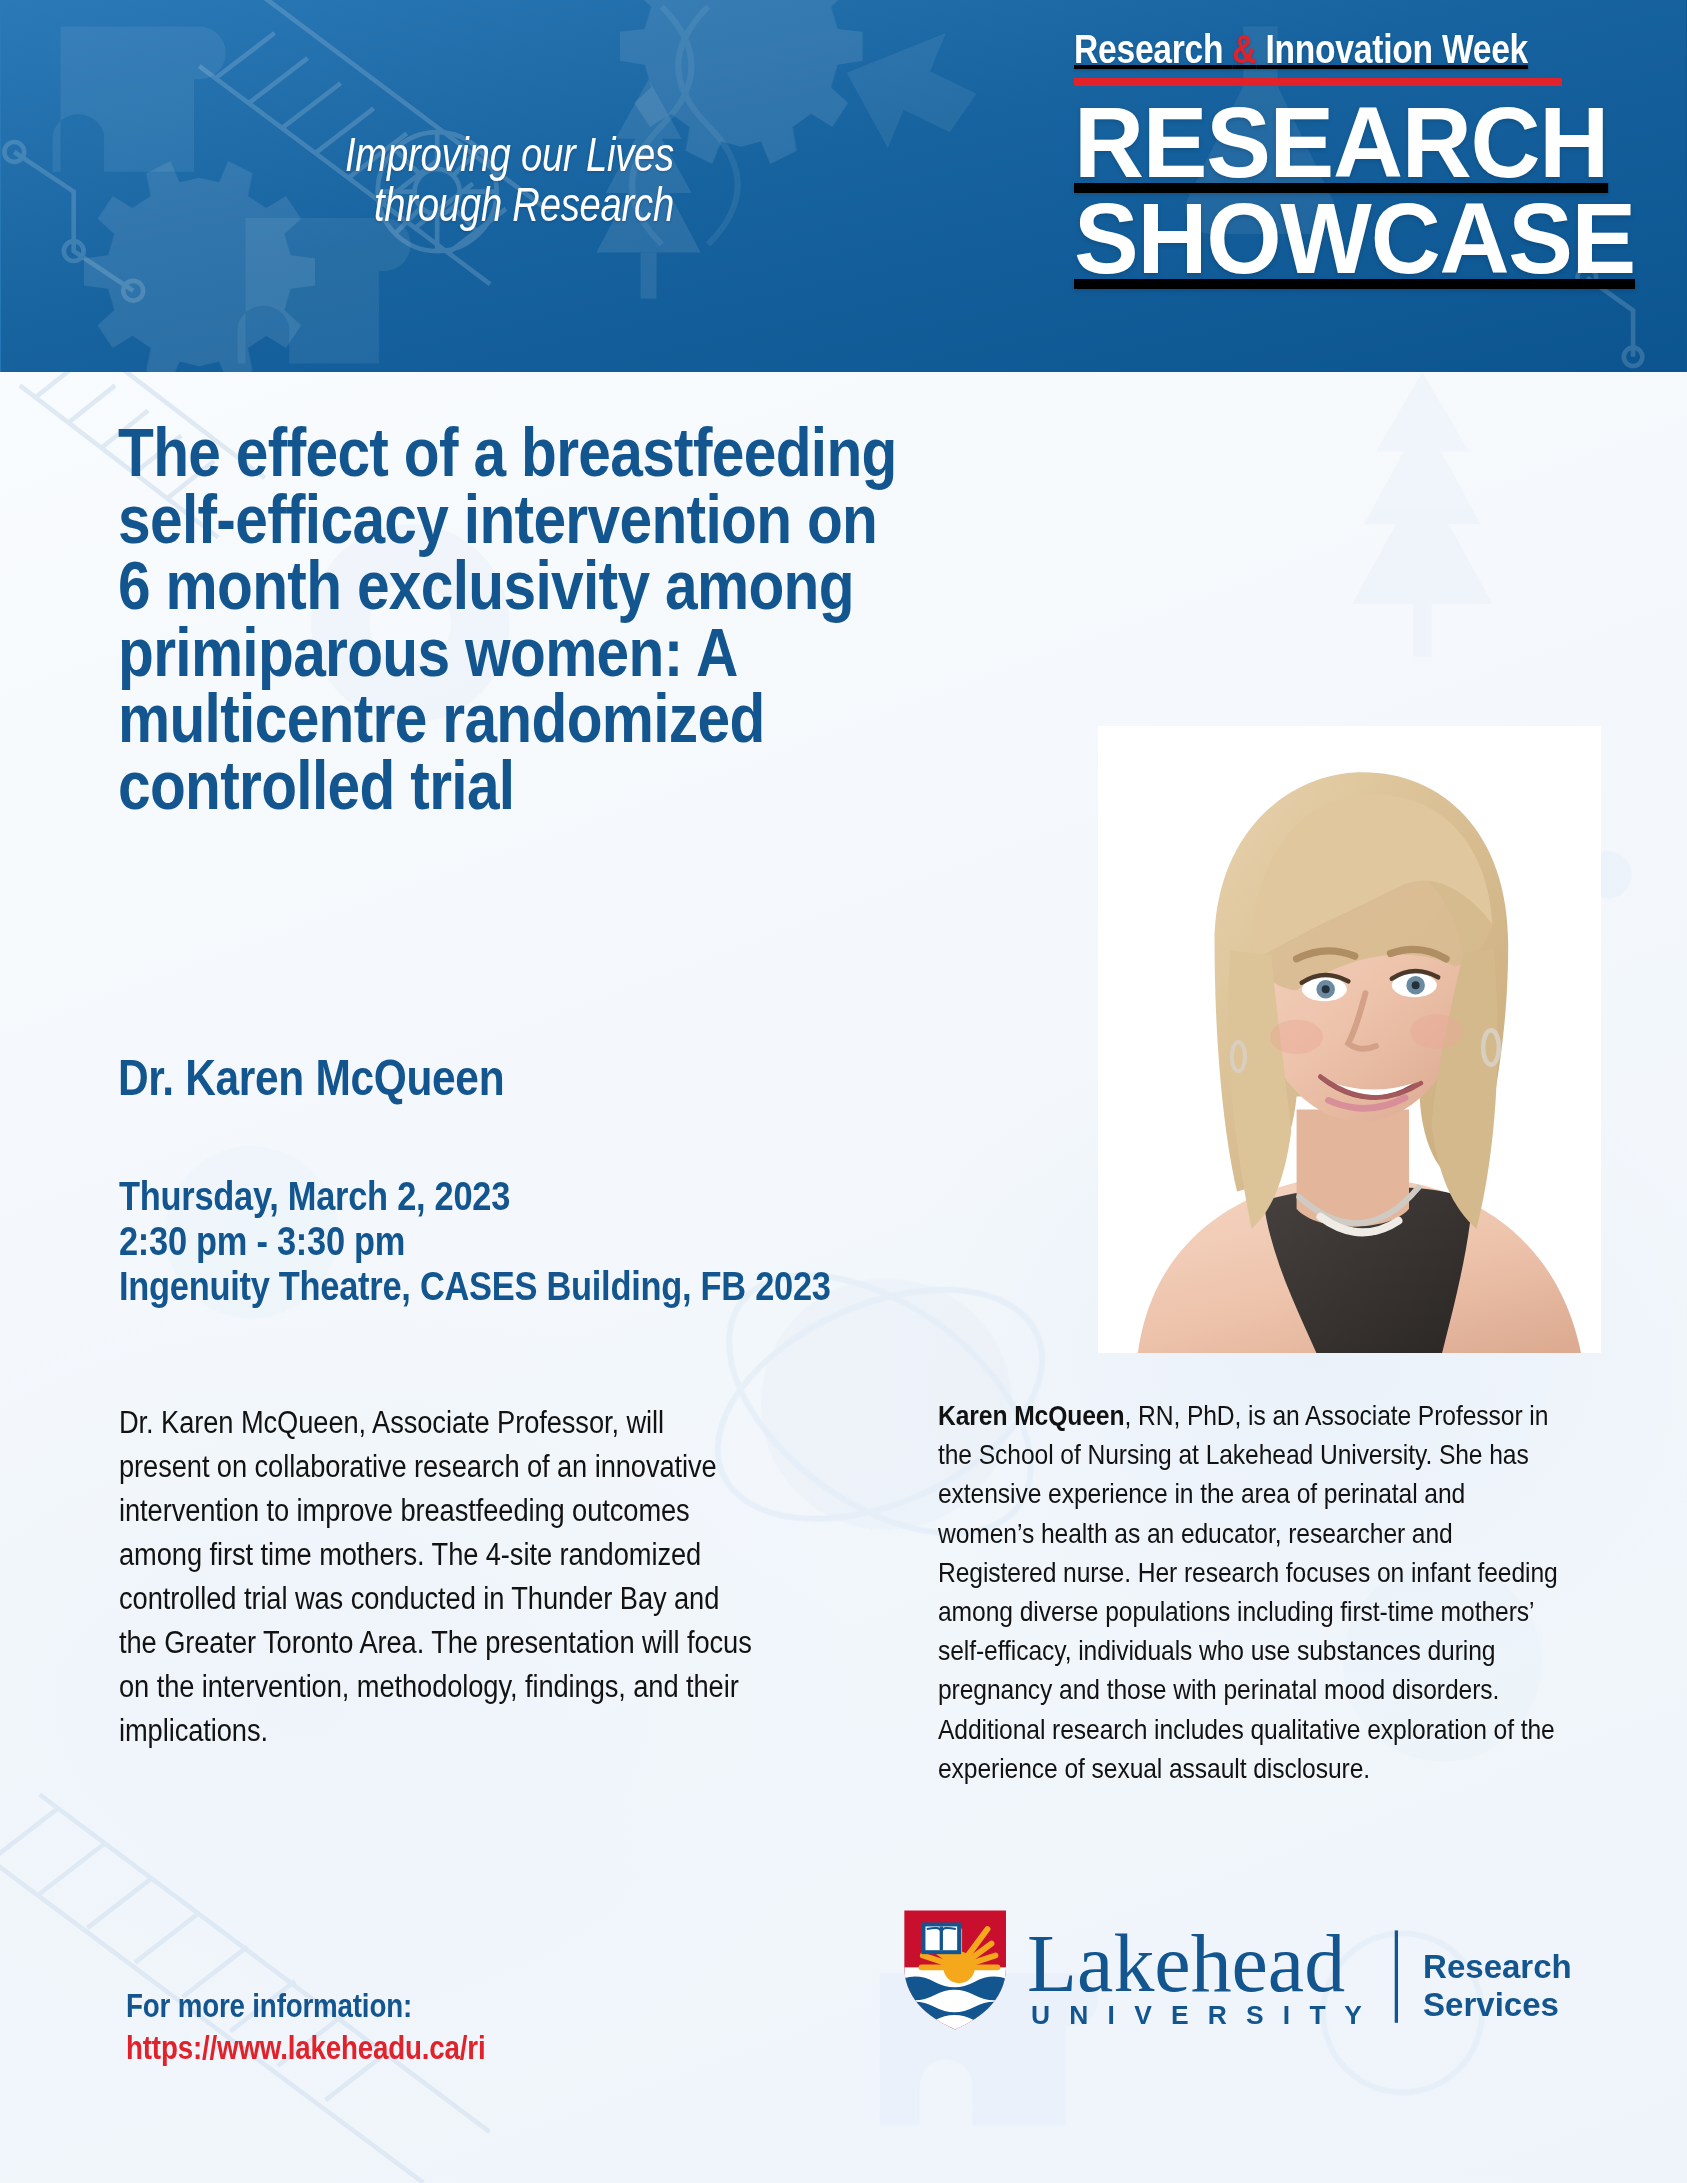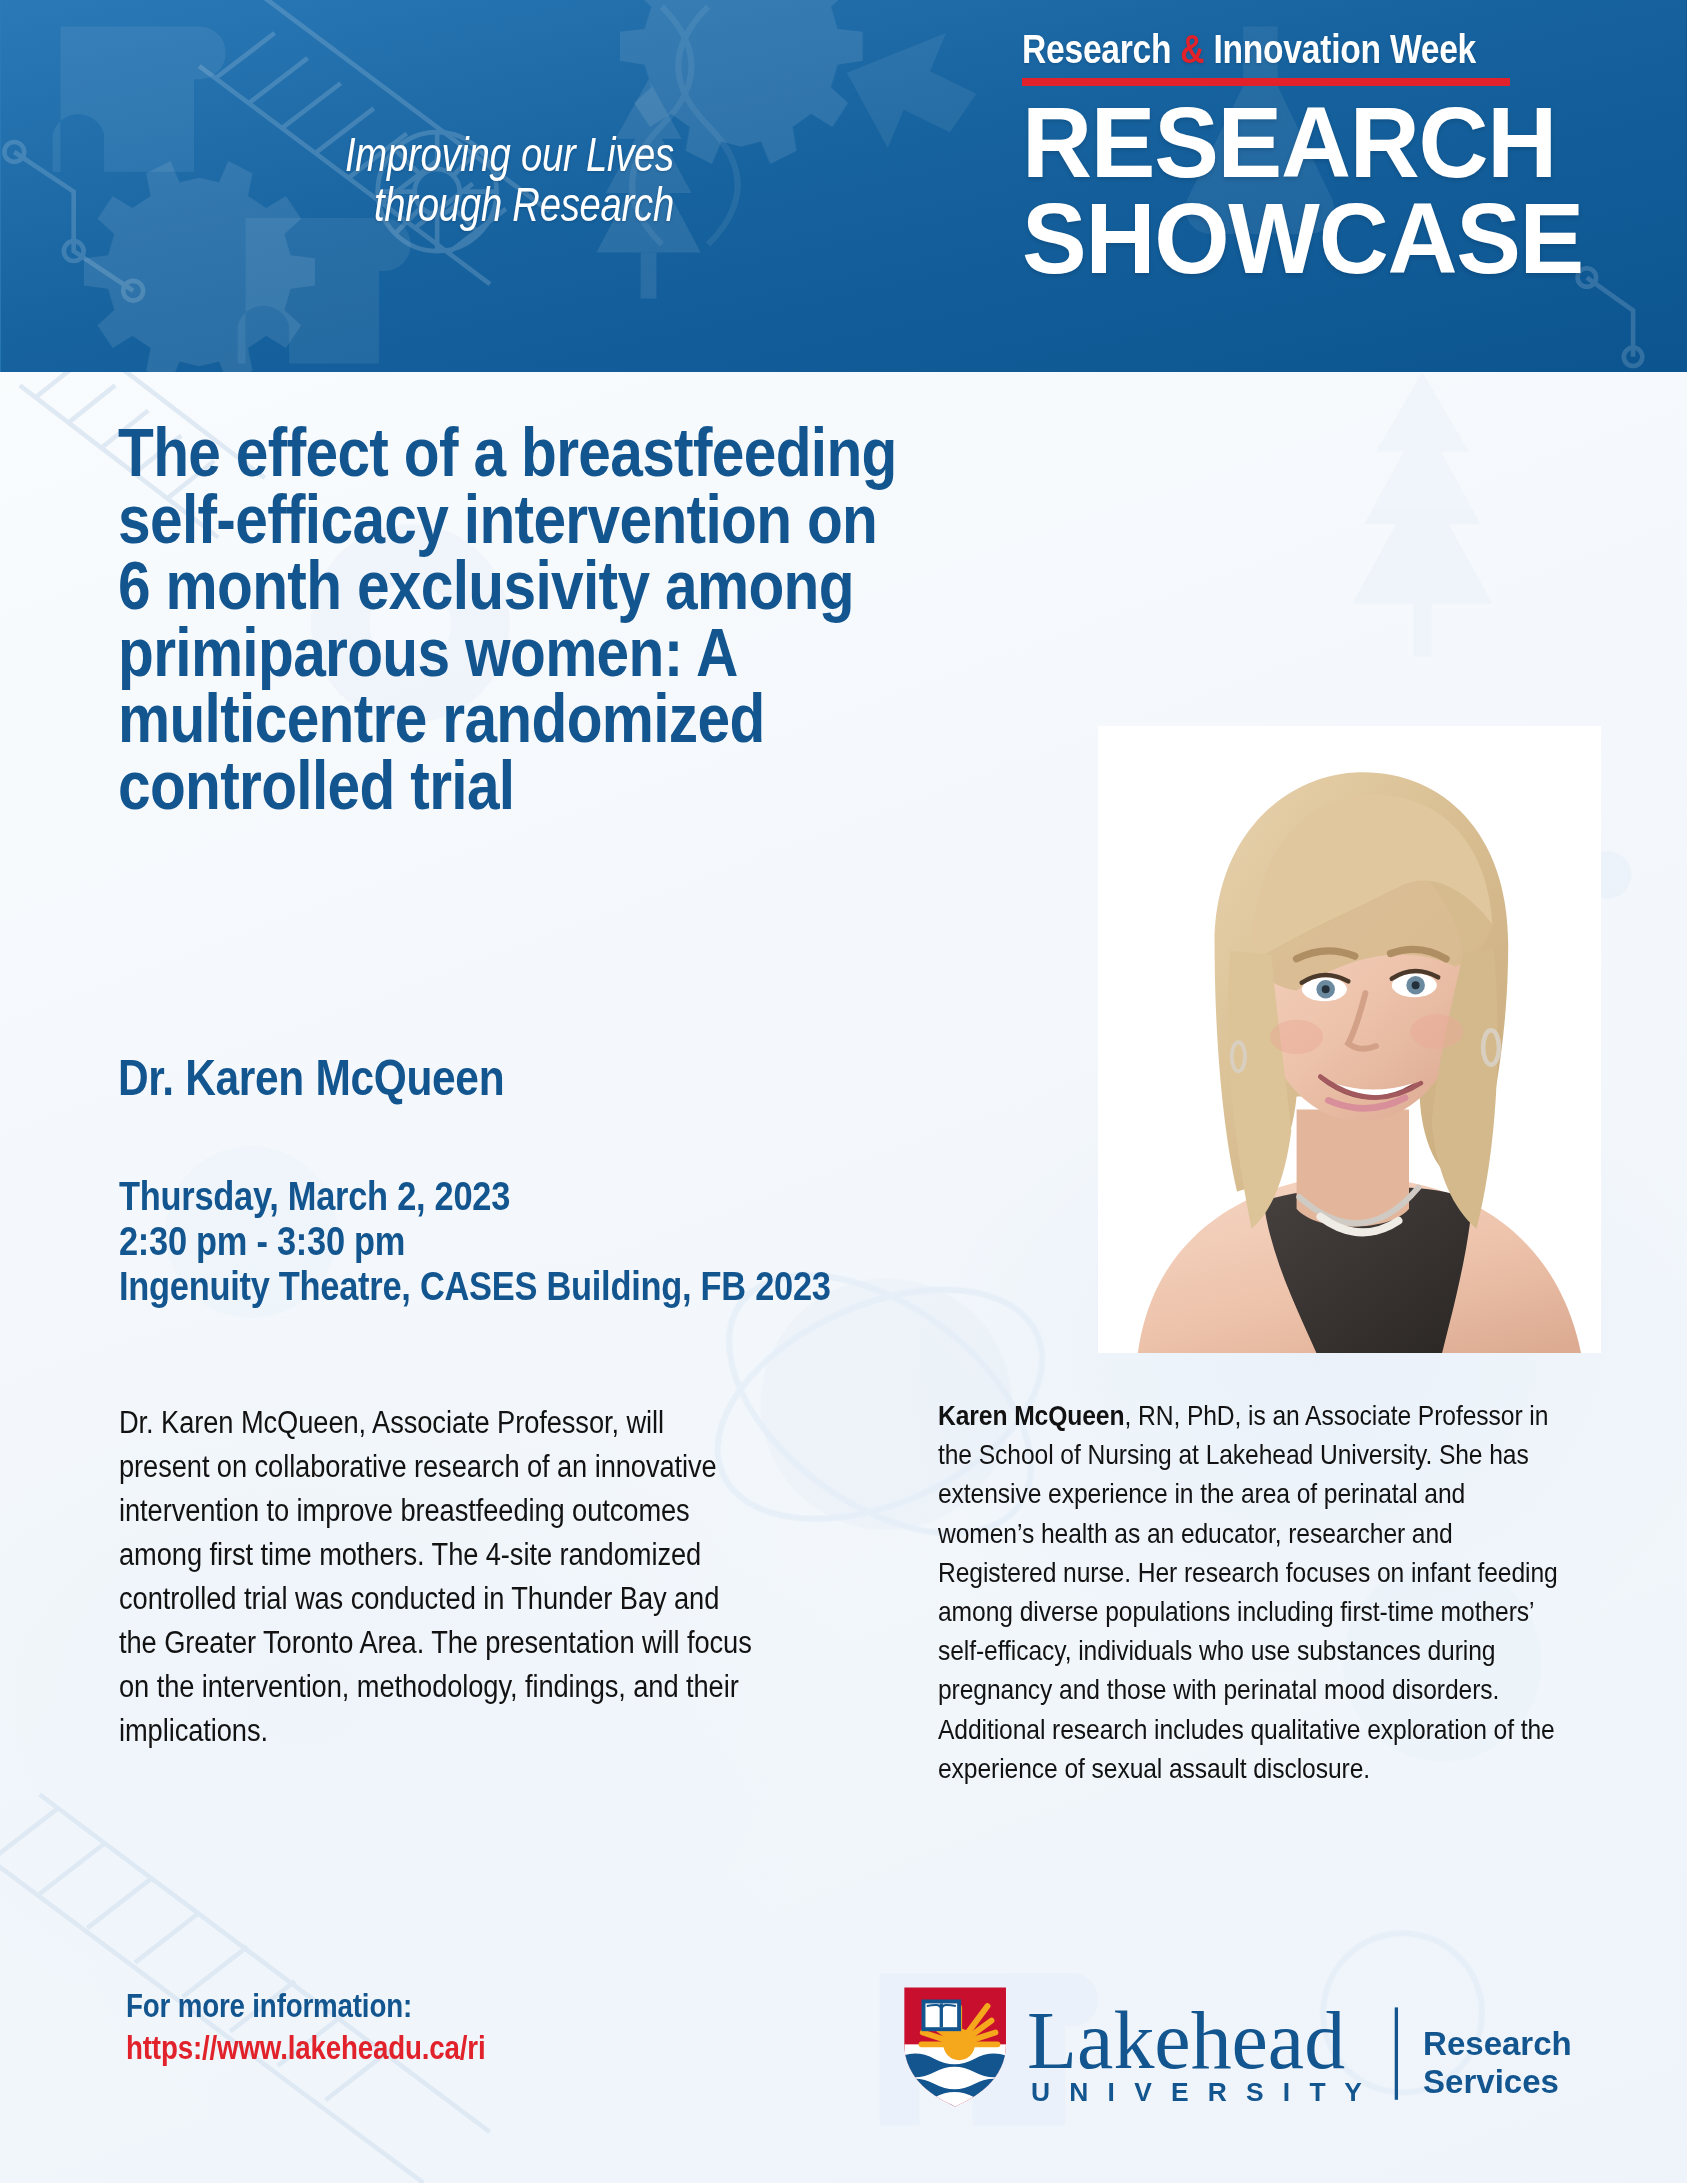--- a/index.html
+++ b/index.html
@@ -32,21 +32,21 @@
     text-align:right;
     color:#ffffff;
     font-family:"Liberation Sans", sans-serif;
     font-style:italic;font-weight:400;
     font-size:49px;line-height:1.02;
     transform:scaleX(0.78);transform-origin:right top;
     letter-spacing:-0.3px;
     text-shadow:0 1.3px 3.3px rgba(0,40,80,.28);
     white-space:pre-line;
   }
-  .brandblock{position:absolute;left:1022px;top:29px;width:562px;}
+  .brandblock{position:absolute;left:1074px;top:29px;width:562px;text-decoration:underline;}
   .riw{
     color:#ffffff;font-weight:700;font-size:40px;line-height:1;
     transform:scaleX(0.84);transform-origin:left top;
     white-space:nowrap;letter-spacing:-0.3px;
     text-shadow:0 1.3px 2.6px rgba(0,30,60,.25);
   }
   .riw .amp{color:#e1222b;}
   .redrule{margin-top:8.6px;width:488px;height:8.6px;background:#e1222b;}
   .bigword{
     color:#ffffff;font-weight:700;line-height:0.83;
@@ -102,21 +102,21 @@
 
   
   .moreinfo{
     position:absolute;left:126px;top:1985px;width:595px;
     font-weight:700;font-size:33px;line-height:1.26;
     transform:scaleX(0.84);transform-origin:left top;letter-spacing:-0.2px;
   }
   .moreinfo .l1{color:#13558f;}
   .moreinfo .l2{color:#e1222b;}
 
-  .logo{position:absolute;left:894px;top:1981px;width:715px;height:132px;}
+  .logo{position:absolute;left:894px;top:1904px;width:715px;height:132px;}
   .logo svg{display:block;}
 </style>
 </head>
 <body>
 
 <div class="poster">
 
   <div class="bgdoodles">
     <svg width="1687" height="1811" viewBox="0 0 2550 2737" xmlns="http://www.w3.org/2000/svg">
       <g stroke="#dbe7f3" fill="none" stroke-width="7" opacity="0.85">

